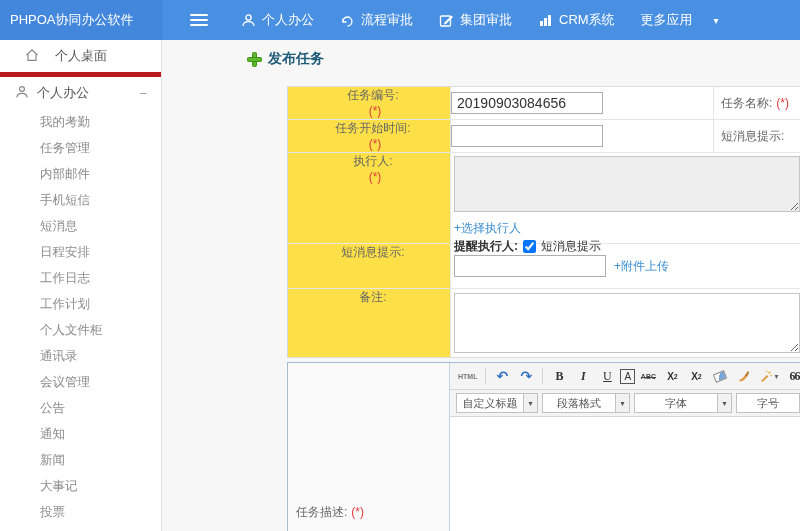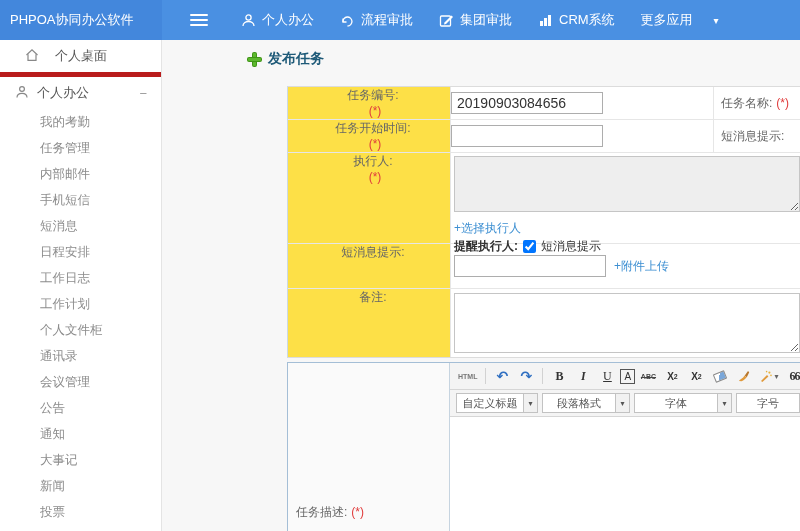--- a/index.html
+++ b/index.html
@@ -160,22 +160,22 @@
     <div class="side-item"><span>手机短信</span></div>
     <div class="side-item"><span>短消息</span></div>
     <div class="side-item"><span>日程安排</span></div>
     <div class="side-item"><span>工作日志</span></div>
     <div class="side-item"><span>工作计划</span></div>
     <div class="side-item"><span>个人文件柜</span></div>
     <div class="side-item"><span>通讯录</span></div>
     <div class="side-item"><span>会议管理</span></div>
     <div class="side-item"><span>公告</span></div>
     <div class="side-item"><span>通知</span></div>
+    <div class="side-item"><span>新闻</span></div>
     <div class="side-item"><span>大事记</span></div>
-    <div class="side-item"><span>新闻</span></div>
     <div class="side-item"><span>投票</span></div>
   </div>
 
   <div class="content">
     <div class="page-header">
       <span class="plus-icon"></span>
       <span class="page-title">发布任务</span>
     </div>
 
     <div class="form-wrap">

